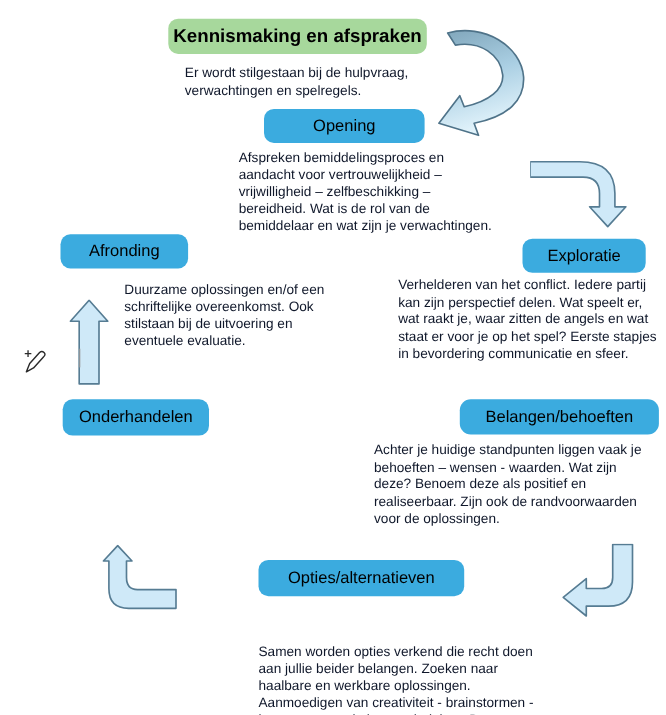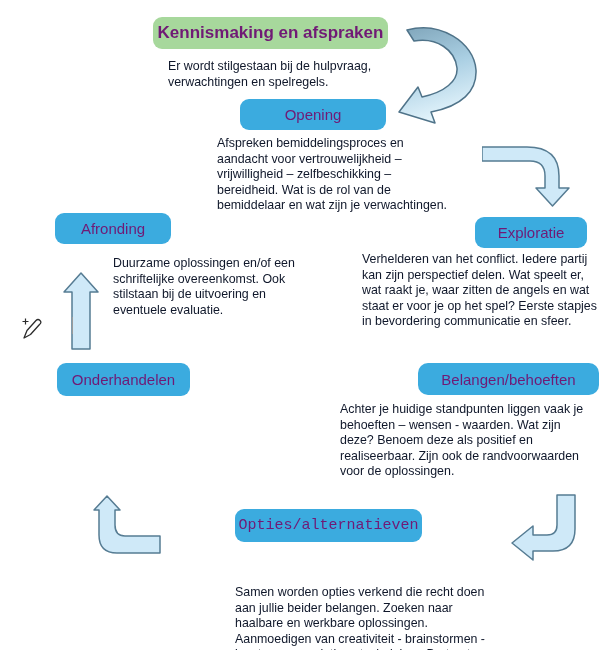--- a/index.html
+++ b/index.html
@@ -2,42 +2,42 @@
 <html><head>
 <meta charset="utf-8">
 <style>
   html,body { margin:0; padding:0; background:#ffffff; }
   .canvas {
     position:relative; width:605px; height:650px; background:#ffffff;
     font-family:"Liberation Sans", sans-serif; overflow:hidden;
   }
   .stage-box {
     position:absolute; display:flex; align-items:center; justify-content:center;
-    border-radius:9px; color:#701a75; font-size:15px; text-align:center;
+    border-radius:9px; color:#000000; font-size:15px; text-align:center;
   }
   .stage-box.start { background:#a7d89c; font-weight:bold; font-size:17px; }
   .stage-box.step  { background:#3babdf; }
   .stage-desc {
     position:absolute; color:#0f172a; font-size:12.4px; line-height:15.6px;
     white-space:pre-line; text-align:left;
   }
   .arrow { position:absolute; }
   #box-kennismaking { left:153px; top:17px;  width:235px; height:32px; }
   #desc-kennismaking{ left:168px; top:59px;  width:245px; }
   #box-opening      { left:240px; top:99px;  width:146px; height:31px; }
   #desc-opening     { left:217px; top:136px; width:275px; }
   #box-exploratie   { left:475px; top:217px; width:112px; height:31px; }
   #desc-exploratie  { left:362px; top:252px; width:250px; }
   #box-afronding    { left:55px;  top:213px; width:116px; height:31px; }
   #desc-afronding   { left:113px; top:256px; width:215px; }
   #box-onderhandelen{ left:57px;  top:363px; width:133px; height:33px; }
   #desc-onderhandelen{ left:8px;  top:402px; width:335px; }
   #box-belangen     { left:418px; top:363px; width:181px; height:32px;border-radius:10px; }
   #desc-belangen    { left:340px; top:402px; width:272px; }
-  #box-opties       { left:235px; top:509px; width:187px; height:33px;font-family:Liberation Mono, monospace; }
+  #box-opties       { left:235px; top:509px; width:187px; height:33px; }
   #desc-opties      { left:235px; top:546px; width:335px;margin-top:39px; }
   #arrow-curve      { left:390px; top:26px; }
   #arrow-elbow-down { left:482px; top:146px; }
   #arrow-up         { left:62px;  top:272px; }
   #arrow-elbow-left { left:508px; top:494px; }
   #arrow-elbow-upleft{ left:92px; top:495px; }
   #pencil-icon      { left:20px;  top:314px; }
   #caret-artifact   { position:absolute; left:72px; top:317px; width:1px; height:17px; background:#9a9a9a; }
 </style>
 </head>

